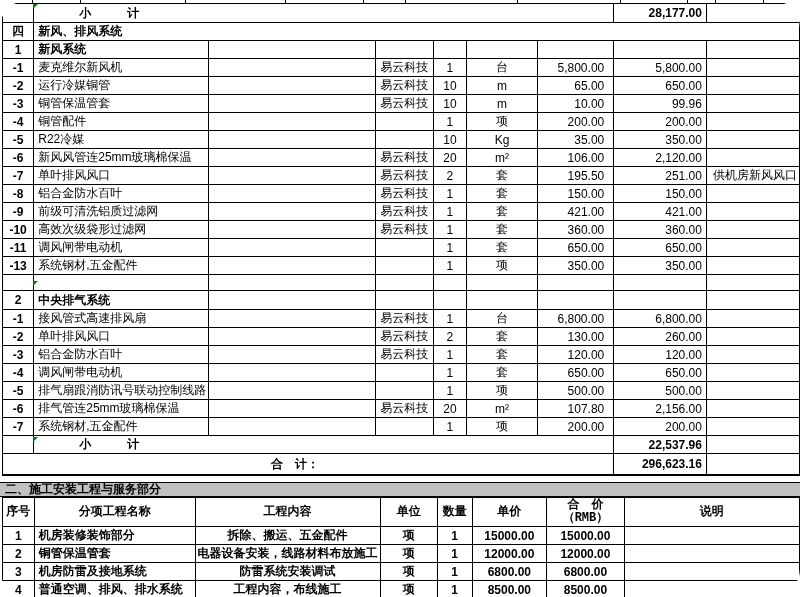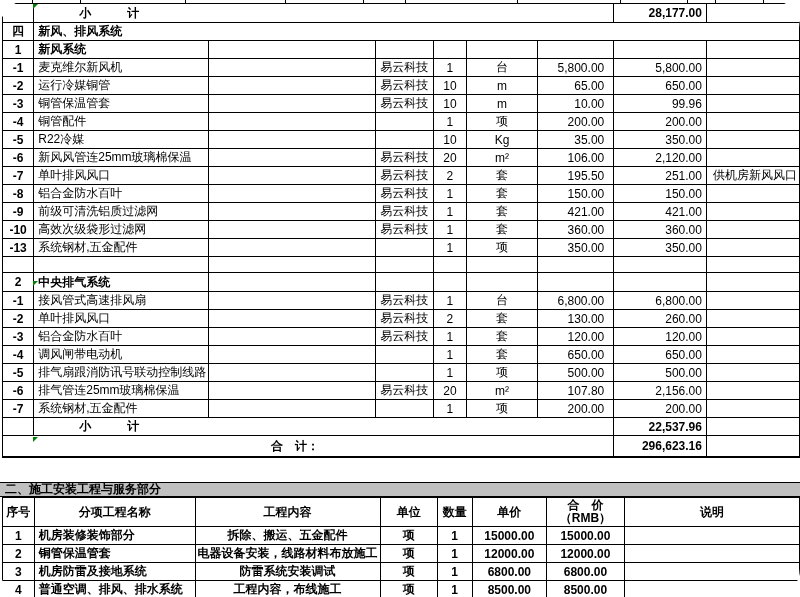--- a/index.html
+++ b/index.html
@@ -16,21 +16,21 @@
   .price{text-align:right;padding-right:9px;}
   .amt{text-align:right;padding-right:4px;}
   .bold{font-weight:bold;}
   .note{text-align:left;padding-left:6px;}
   .sublabel{font-weight:bold;text-align:left;padding-left:45px;}
   .totlabel{text-align:center;font-weight:bold;padding-right:28px;}
   tr.thick td{border-bottom:2px solid #000;}
   .t1{position:absolute;top:3px;left:2px;}
   .t2{position:absolute;top:497px;left:2px;}
   .t2 td{font-weight:bold;}
-  .hdr2{white-space:pre-line;line-height:13px;text-align:center;}
+  .hdr2{white-space:pre-line;line-height:13px;text-align:center;font-family:Liberation Mono, monospace;}
   .band{position:absolute;top:482px;left:0;width:799px;height:13px;
         border-top:1px solid #000;border-bottom:1px solid #000;
         font-weight:bold;line-height:13px;padding-left:5px;box-sizing:content-box;}
   .topstrip{position:absolute;top:0;left:2px;width:796px;height:3px;}
   .tick{position:absolute;top:0;width:1px;height:3px;background:#000;}
   .tri{position:absolute;width:0;height:0;border-top:5px solid #008000;
        border-right:5px solid transparent;}
 </style>
 </head>
 <body>
@@ -188,20 +188,31 @@
         </tr>
         <tr class="h17">
           <td class="num">-10</td>
           <td class="name">高效次级袋形过滤网</td>
           <td></td>
           <td class="ctr">易云科技</td>
           <td class="ctr">1</td>
           <td class="ctr">套</td>
           <td class="price">360.00</td>
           <td class="amt">360.00</td>
+          <td class="note"></td>
+        </tr>
+        <tr class="h17">
+          <td class="num">-11</td>
+          <td class="name">调风闸带电动机</td>
+          <td></td>
+          <td class="ctr"></td>
+          <td class="ctr">1</td>
+          <td class="ctr">套</td>
+          <td class="price">650.00</td>
+          <td class="amt">650.00</td>
           <td class="note"></td>
         </tr>
         <tr class="h17">
           <td class="num">-13</td>
           <td class="name">系统钢材,五金配件</td>
           <td></td>
           <td class="ctr"></td>
           <td class="ctr">1</td>
           <td class="ctr">项</td>
           <td class="price">350.00</td>

